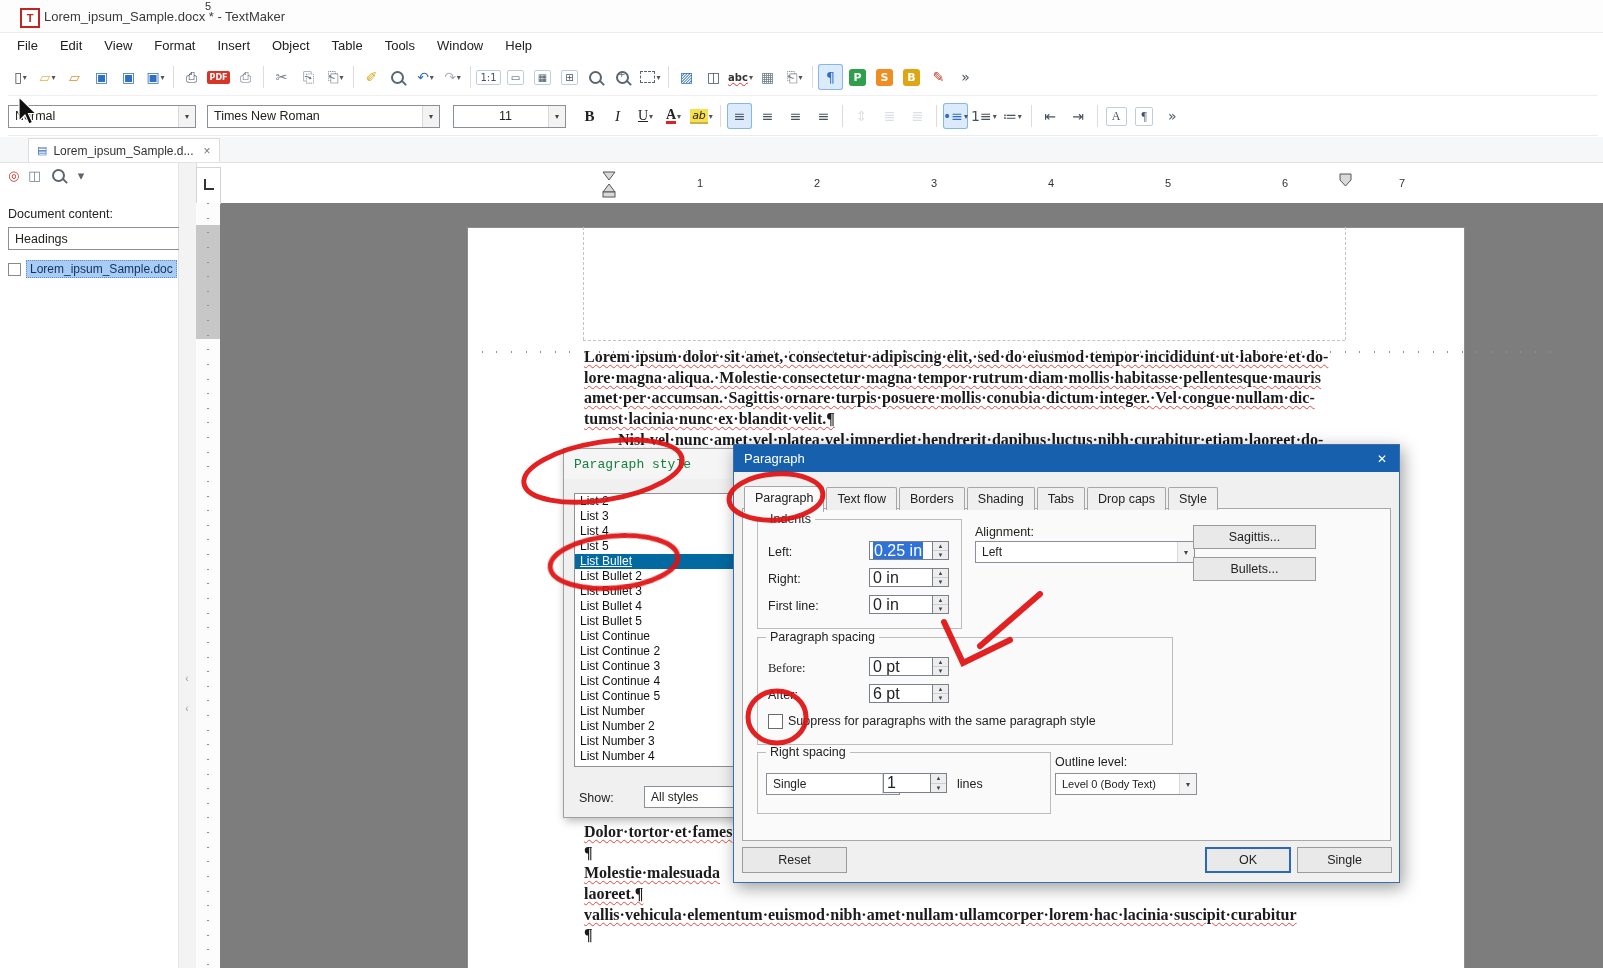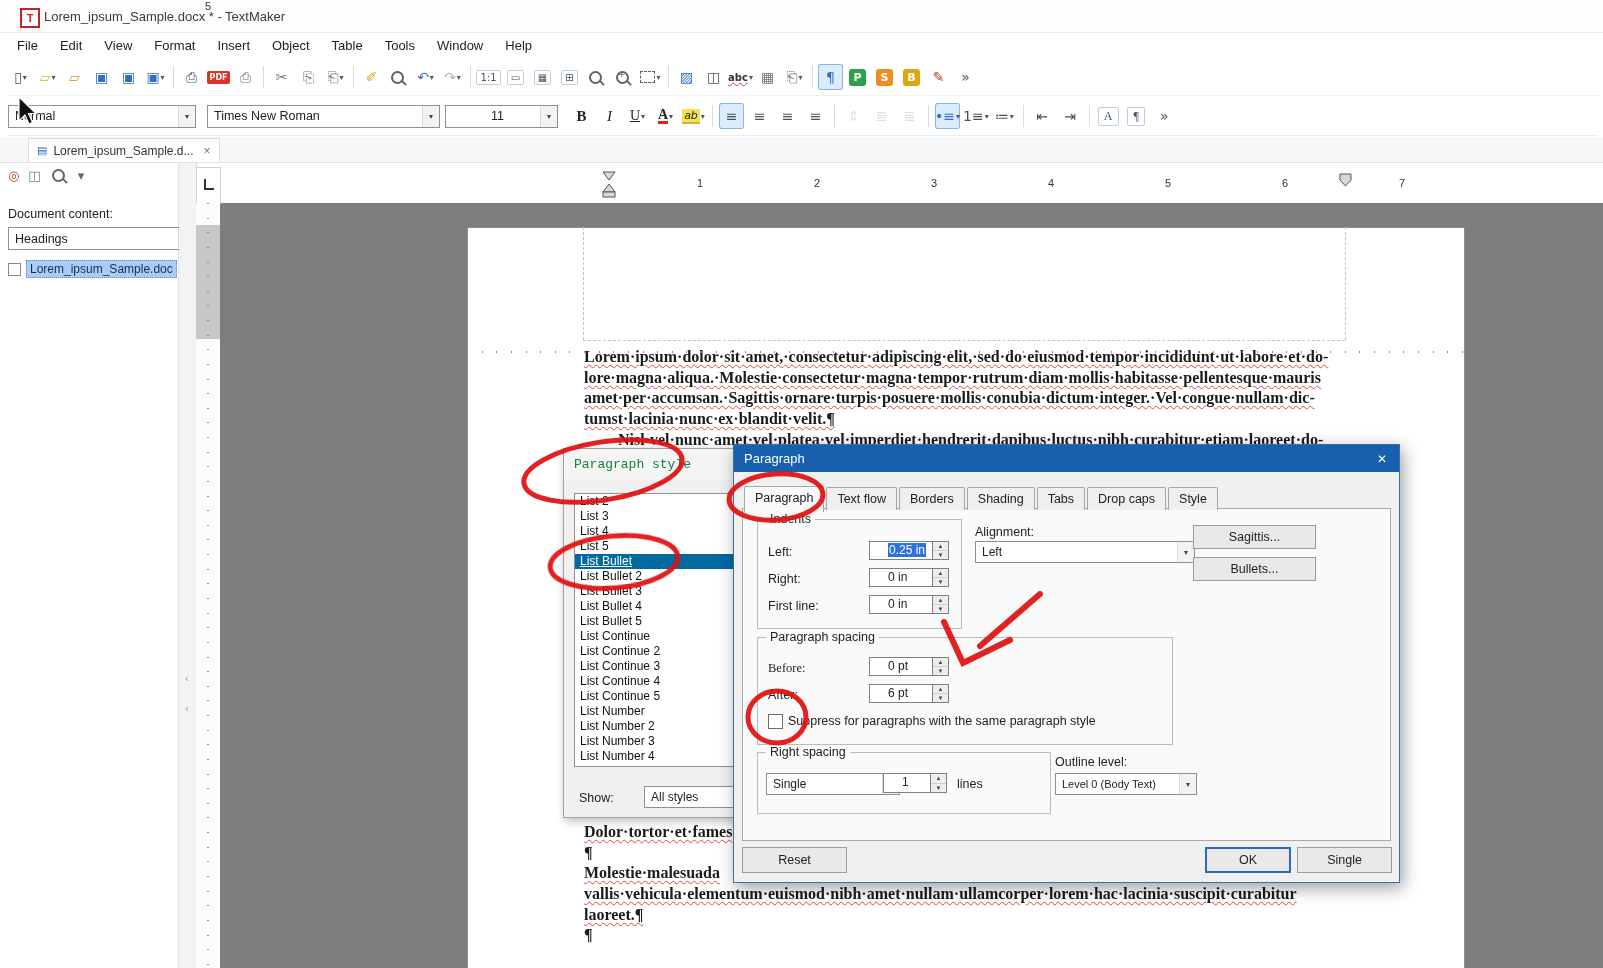--- a/index.html
+++ b/index.html
@@ -47,21 +47,21 @@
   .lens::after{content:"";position:absolute;width:6px;height:2px;background:#5a6570;right:-5px;bottom:-2px;transform:rotate(45deg);}
   .lens.plus::before{content:"+";position:absolute;font-size:9px;top:-4px;left:0px;color:#5a6570;}
   .dashedbox{display:inline-block;width:13px;height:10px;border:1.3px dashed #5a6570;}
 
   
   .combo{position:relative;display:inline-flex;align-items:center;border:1px solid #8a9097;background:#fff;height:21px;
          font-size:12.5px;padding:0 20px 0 6px;color:#222;white-space:nowrap;overflow:hidden;}
   .combo .caret2{position:absolute;right:0;top:0;bottom:0;width:16px;display:flex;align-items:center;justify-content:center;
          font-size:8px;color:#444;border-left:1px solid #d9d9d9;background:#f3f3f3;}
   .caret2::after{content:"▾";}
-  .style-combo{width:160px;}.font-combo{width:205px;margin-left:8px;}.size-combo{width:46px;margin-left:2px;margin-right:8px;padding-left:45px;}
+  .style-combo{width:160px;}.font-combo{width:205px;margin-left:8px;}.size-combo{width:46px;margin-left:10px;margin-right:8px;padding-left:45px;}
 
   
   .tabbar{position:absolute;left:0;top:137px;width:100%;height:25px;background:#f6f7f8;border-bottom:1px solid #e2e2e2;}
   .doctab{position:absolute;left:28px;bottom:0;height:23px;background:#fff;border:1px solid #ddd;border-bottom:none;
           display:flex;align-items:center;gap:6px;padding:0 8px;font-size:12px;color:#333;}
   .doctab-icon{color:#3a6fbf;font-size:11px;}
   .doctab-close{color:#777;font-size:12px;margin-left:4px;}
 
   
   .sidebar{position:absolute;left:0;top:163px;width:178px;height:805px;background:#fff;border-right:1px solid #e4e4e4;}
@@ -111,22 +111,22 @@
   .dline.indent{text-indent:34px;}
 
   
   .dlabel{position:absolute;font-size:12.5px;color:#222;white-space:nowrap;}
   .group{position:absolute;border:1px solid #bcbcbc;}
   .glabel{position:absolute;top:-8px;left:8px;background:#fafafa;padding:0 4px;font-size:12.5px;color:#222;white-space:nowrap;}
   .btn{position:absolute;background:#e9e9e9;border:1px solid #9b9b9b;font-size:12.5px;color:#222;
        display:flex;align-items:center;justify-content:center;}
   .btn.default{border-color:#2a68b8;box-shadow:inset 0 0 0 1px #2a68b8;}
   .spin{position:absolute;display:flex;height:19px;}
-  .spin .sval{flex:1;border:1px solid #7a818a;border-right:none;background:#fff;font-size:12px;line-height:17px;
-              padding:0 18px;white-space:nowrap;overflow:hidden;}
+  .spin .sval{flex:1;border:1px solid #7a818a;border-right:none;background:#fff;font-size:16px;line-height:17px;
+              padding:0 3px;white-space:nowrap;overflow:hidden;}
   .selhl{background:#2f72d8;color:#fff;padding:0 1px;}
   .spin .sbtns{width:15px;border:1px solid #7a818a;display:flex;flex-direction:column;background:#ededed;}
   .sbtns i{flex:1;font-style:normal;font-size:6px;line-height:8px;text-align:center;color:#444;}
   .sbtns i:first-child{border-bottom:1px solid #cfcfcf;}
   .sbtns i:first-child::after{content:"▲";}
   .sbtns i:last-child::after{content:"▼";}
   .w-cb{position:absolute;width:13px;height:13px;background:#fff;border:1px solid #6b6b6b;}
   .dcombo{position:absolute;height:20px;font-size:12px;}
 
   
@@ -532,22 +532,22 @@
       <div class="dline"><span class="txt">lore·magna·aliqua.·Molestie·consectetur·magna·tempor·rutrum·diam·mollis·habitasse·pellentesque·mauris</span></div>
       <div class="dline"><span class="txt">amet·per·accumsan.·Sagittis·ornare·turpis·posuere·mollis·conubia·dictum·integer.·Vel·congue·nullam·dic-</span></div>
       <div class="dline"><span class="txt">tumst·lacinia·nunc·ex·blandit·velit.¶</span></div>
       <div class="dline indent"><span class="txt">Nisl·vel·nunc·amet·vel·platea·vel·imperdiet·hendrerit·dapibus·luctus·nibh·curabitur·etiam·laoreet·do-</span></div>
     </div>
   <div class="doc-text doc-bottom">
 
   <div class="dline"><span class="txt">Dolor·tortor·et·fames</span></div>
       <div class="dline plain"><span class="txt">¶</span></div>
       <div class="dline"><span class="txt">Molestie·malesuada</span></div>
+      <div class="dline"><span class="txt">laoreet.¶</span></div>
       <div class="dline"><span class="txt">vallis·vehicula·elementum·euismod·nibh·amet·nullam·ullamcorper·lorem·hac·lacinia·suscipit·curabitur</span></div>
-      <div class="dline"><span class="txt">laoreet.¶</span></div>
       <div class="dline plain"><span class="txt">¶</span></div>
     </div>
 
   <div class="hruler">
     <div class="hticks" style="left:247px;"></div>
   </div>
   <span class="hnum">1</span>
   <span class="hnum">2</span>
   <span class="hnum">3</span>
   <span class="hnum">4</span>

